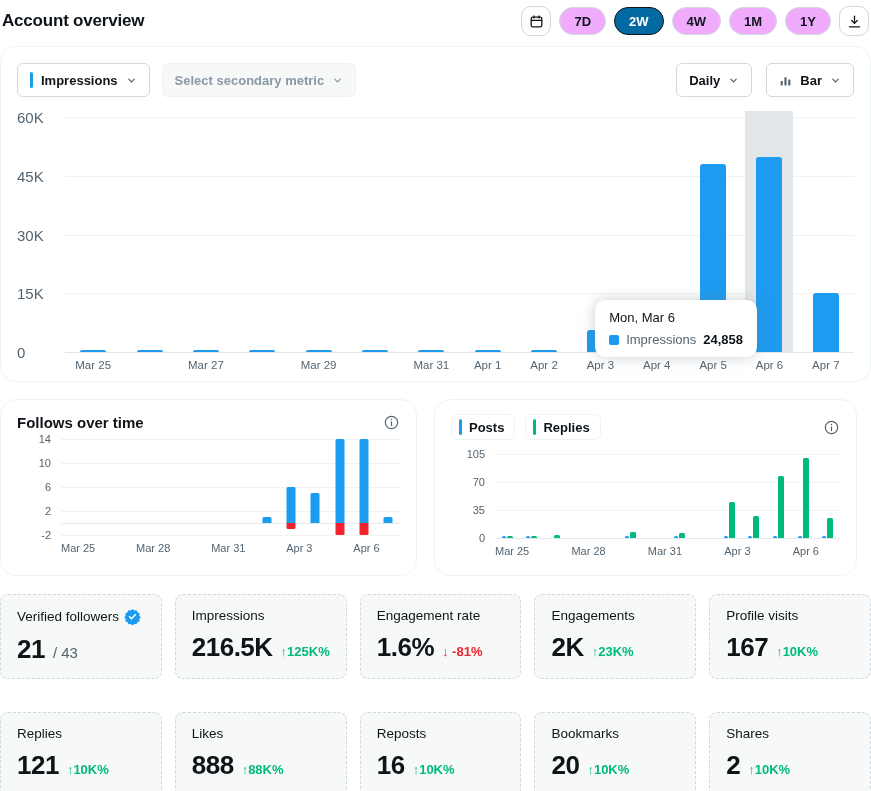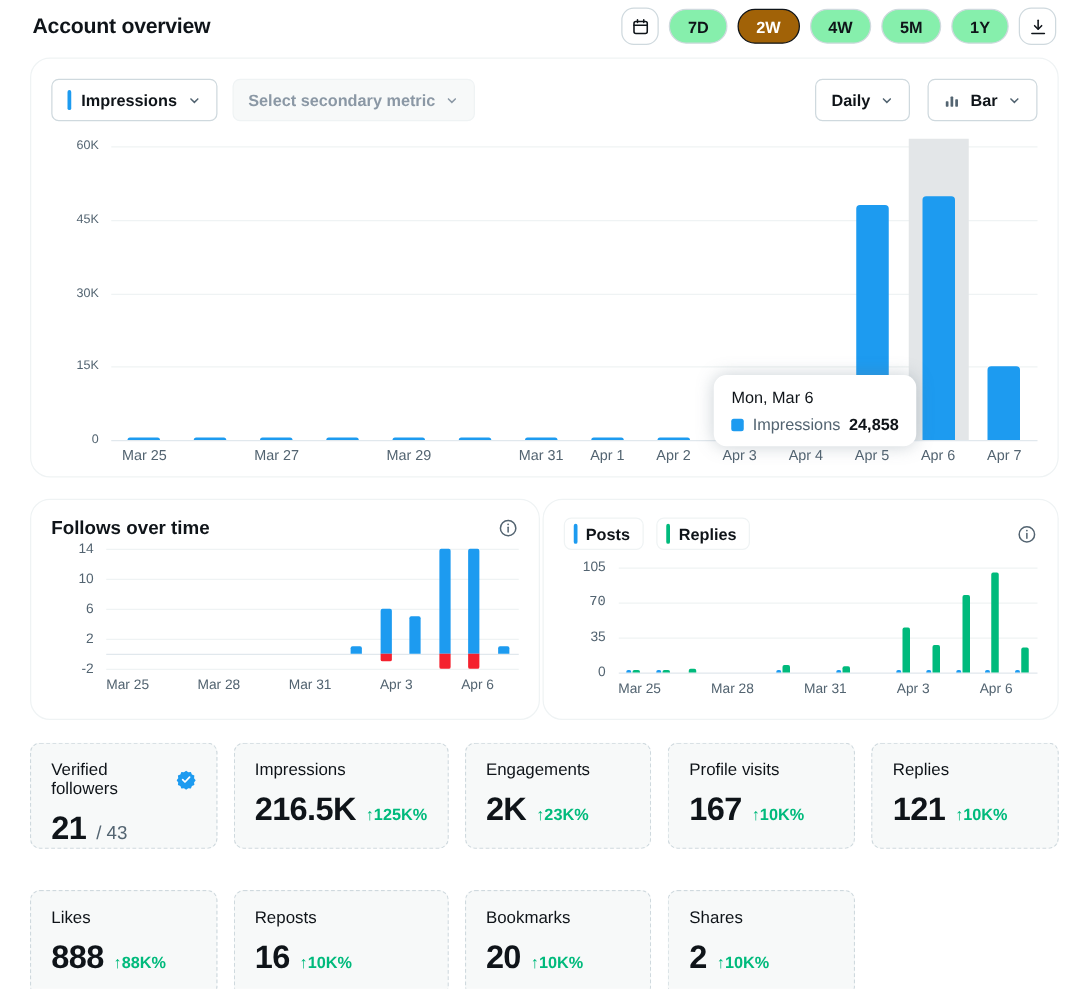--- a/index.html
+++ b/index.html
@@ -2,33 +2,33 @@
 <html><head>
 <meta charset="utf-8">
 <style>
   * { box-sizing: border-box; }
   html,body { margin:0; padding:0; }
   body {
     width:871px; height:791px; overflow:hidden;
     background:#ffffff; color:#0f1419;
     font-family:"Liberation Sans", sans-serif; font-size:13px;
   }
-  .page { width:871px; height:713px; position:relative; padding:6px 24px 16px; }
+  .page { width:871px; height:713px; position:relative; padding:6px 0 16px; }
 
   
   .header { display:flex; align-items:center; justify-content:space-between; padding:0 2px 10px; }
   .header h1 { font-size:17px; font-weight:800; margin:0; letter-spacing:-0.2px; }
   .toolbar { display:flex; align-items:center; gap:8px; }
   .pills { display:flex; align-items:center; gap:8px; }
   .pill {
     height:28px; padding:0 14px; border:1px solid #cfd9de; border-radius:9999px;
-    background:#86efac; font-weight:700; font-size:13px; color:#0f1419; cursor:pointer;
+    background:#f0abfc; font-weight:700; font-size:13px; color:#0f1419; cursor:pointer;
     font-family:inherit;
   }
-  .pill.active { background:#a16207; color:#fff; border-color:#0f1419; }
+  .pill.active { background:#0369a1; color:#fff; border-color:#0f1419; }
   .icon-btn {
     width:30px; height:30px; border:1px solid #cfd9de; border-radius:10px; background:#fff;
     display:flex; align-items:center; justify-content:center; cursor:pointer; padding:0;
   }
 
   
   .card { border:1px solid #eff3f4; border-radius:16px; background:#fff; }
   .main-card { height:336px; padding:16px; }
 
   .controls { display:flex; align-items:center; gap:12px; }
@@ -39,40 +39,40 @@
     font-size:13px; font-weight:700; color:#0f1419; cursor:pointer; font-family:inherit;
   }
   .select-btn.secondary { background:#f7f9f9; border-color:#eff3f4; color:#8b98a5; }
   .accent { width:3px; height:16px; border-radius:2px; background:#1d9bf0; display:inline-block; }
 
   
   .chart-wrap { position:relative; margin-top:12px; padding-left:48px; padding-top:8px; }
   .plot { position:relative; height:235px; }
   .gridline { position:absolute; left:0; right:0; height:0; border-top:1px solid #eff3f4; }
   .gridline.zero { border-top-color:#e1e8ed; }
-  .ytick { position:absolute; left:0; width:38px; text-align:right; font-size:10px; color:#536471; transform:translateY(-50%); }
+  .ytick { position:absolute; left:0; width:38px; font-size:15px; color:#536471; transform:translateY(-50%); }
   .slots { position:absolute; inset:0; display:flex; align-items:flex-end; z-index:1; }
   .slot { flex:1; display:flex; align-items:flex-end; justify-content:center; height:100%; position:relative; }
   .vbar { width:26px; background:#1d9bf0; border-radius:3px 3px 0 0; }
   .band { position:absolute; top:-6px; bottom:0; width:48px; background:#e3e6e8; z-index:0; }
   .xlabels { display:flex; margin-top:7px; }
   .xtick { flex:1; text-align:center; font-size:11.5px; color:#536471; white-space:nowrap; }
 
   .tooltip {
     position:absolute; right:97px; bottom:14px; z-index:3; background:#fff; border-radius:10px;
     box-shadow:0 0 14px rgba(101,119,134,0.35); padding:10px 14px; min-width:138px;
   }
   .t-title { font-size:13px; font-weight:500; color:#0f1419; }
   .t-row { display:flex; align-items:center; gap:7px; margin-top:7px; }
   .t-swatch { width:10px; height:10px; border-radius:2px; background:#1d9bf0; display:inline-block; }
   .t-series { color:#536471; font-size:13px; }
   .t-value { font-weight:700; font-size:13px; color:#0f1419; }
 
   
-  .row2 { display:flex; gap:2px; margin-top:17px; }
+  .row2 { display:flex; gap:17px; margin-top:17px; }
   .half { height:177px; padding:14px 16px; position:relative; }
   .half.follows { width:417px; }
   .half.posts { width:423px; }
   .card-head { display:flex; align-items:center; justify-content:space-between; }
   .card-head h2 { margin:0; font-size:15px; font-weight:700; }
   .legend { display:flex; gap:10px; }
   .legend-chip {
     display:inline-flex; align-items:center; gap:7px; padding:4px 10px 4px 7px;
     border:1px solid #eff3f4; border-radius:6px; font-weight:700; font-size:13px; cursor:pointer;
   }
@@ -117,21 +117,21 @@
             <rect x="3.5" y="5" width="17" height="15.5" rx="2.5"></rect>
             <line x1="3.5" y1="10" x2="20.5" y2="10"></line>
             <line x1="8" y1="3" x2="8" y2="6.5"></line>
             <line x1="16" y1="3" x2="16" y2="6.5"></line>
           </svg>
       </button>
       <div class="pills" id="pills">
           <button class="pill">7D</button>
           <button class="pill active">2W</button>
           <button class="pill">4W</button>
-          <button class="pill">5M</button>
+          <button class="pill">1M</button>
           <button class="pill">1Y</button>
         </div>
       <button class="icon-btn">
         <svg width="15" height="15" viewBox="0 0 24 24" fill="none" stroke="#0f1419" stroke-width="2" stroke-linecap="round" stroke-linejoin="round">
             <path d="M12 3.5v11"></path>
             <path d="M7.5 10.5l4.5 4.5 4.5-4.5"></path>
             <path d="M4 20.5h16"></path>
           </svg>
       </button>
     </div>
@@ -444,21 +444,21 @@
             <div class="xtick">Mar 31</div>
             <div class="xtick"></div>
             <div class="xtick"></div>
             <div class="xtick">Apr 3</div>
             <div class="xtick"></div>
             <div class="xtick"></div>
             <div class="xtick">Apr 6</div>
             <div class="xtick"></div>
           </div>
       <div class="mini-ytick" style="top: 8px;">105</div>
-          <div class="mini-ytick" style="top: 36px; font-family: Liberation Mono, monospace;">70</div>
+          <div class="mini-ytick" style="top: 36px;">70</div>
           <div class="mini-ytick" style="top: 64px;">35</div>
           <div class="mini-ytick" style="top: 92px;">0</div>
         </div>
     </section>
   </div>
 
   <div class="metric-grid" id="metric-grid">
       <div class="metric-card">
         <div class="metric-label">
           <span>Verified followers</span>
@@ -476,20 +476,29 @@
         <div class="metric-label">
           <span>Impressions</span>
         </div>
         <div class="metric-value-row">
           <span class="metric-value">216.5K</span>
           <span class="metric-delta">↑125K%</span>
         </div>
       </div>
       <div class="metric-card">
         <div class="metric-label">
+          <span>Engagement rate</span>
+        </div>
+        <div class="metric-value-row">
+          <span class="metric-value">1.6%</span>
+          <span class="metric-delta down">↓ -81%</span>
+        </div>
+      </div>
+      <div class="metric-card">
+        <div class="metric-label">
           <span>Engagements</span>
         </div>
         <div class="metric-value-row">
           <span class="metric-value">2K</span>
           <span class="metric-delta">↑23K%</span>
         </div>
       </div>
       <div class="metric-card">
         <div class="metric-label">
           <span>Profile visits</span>

